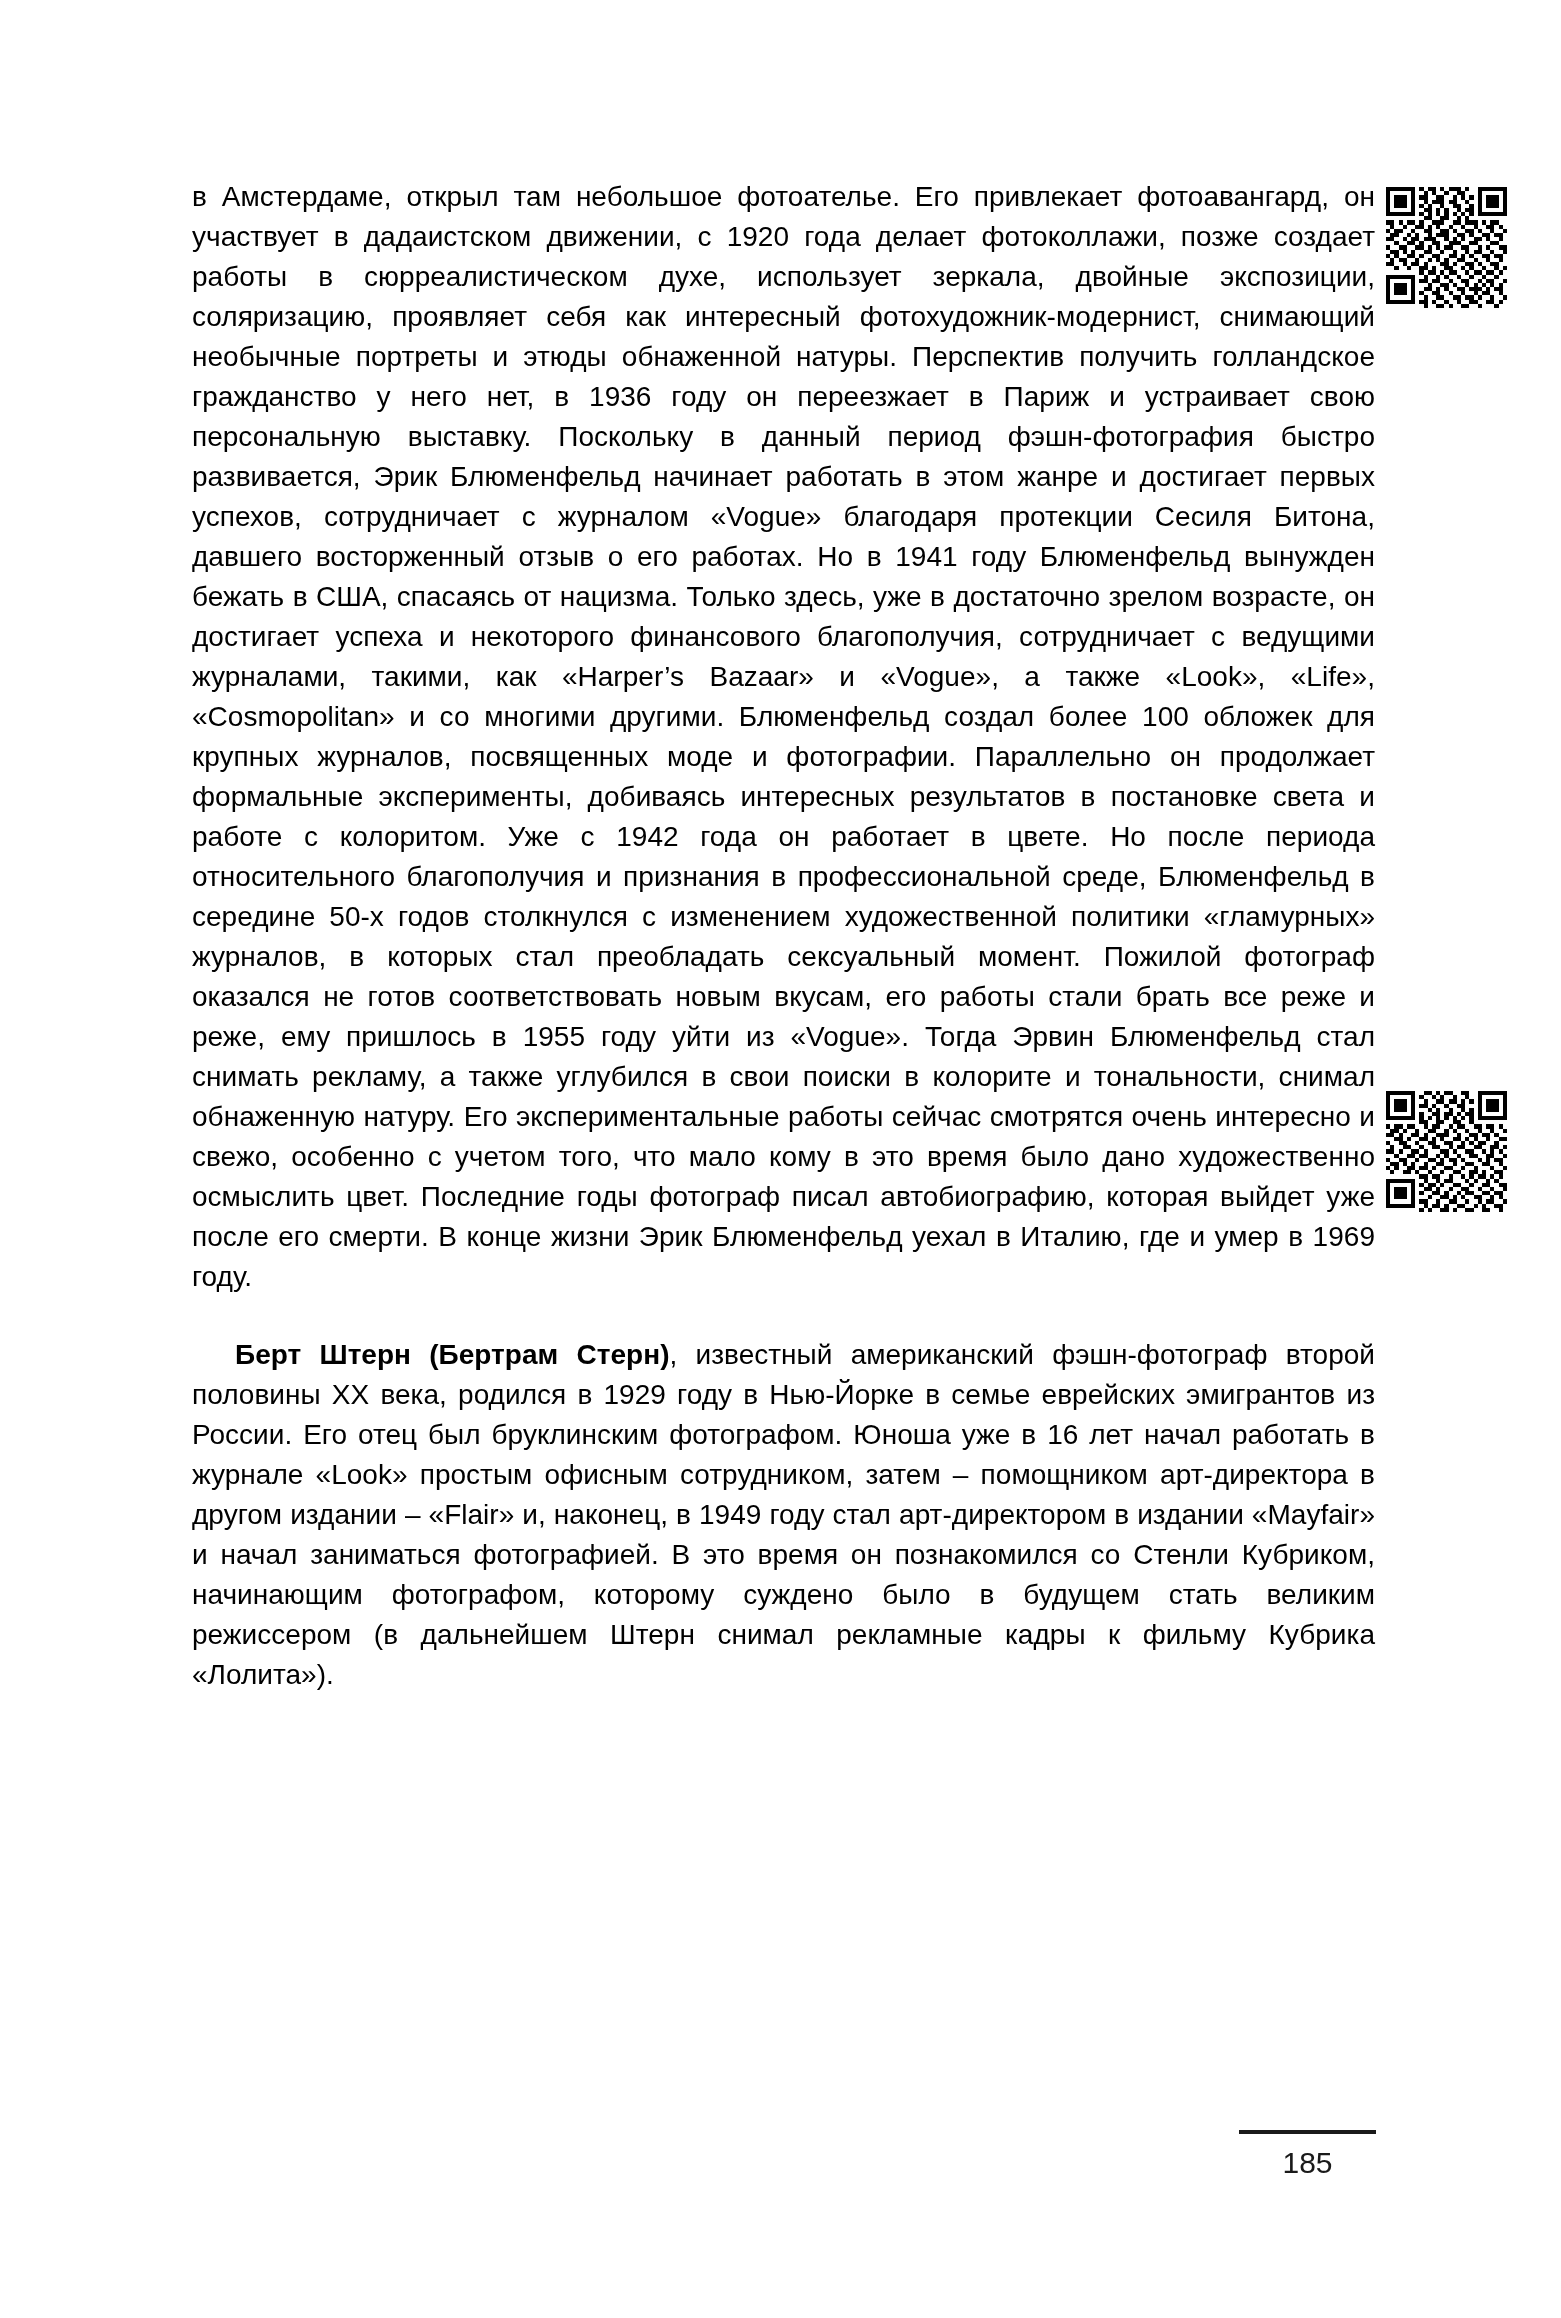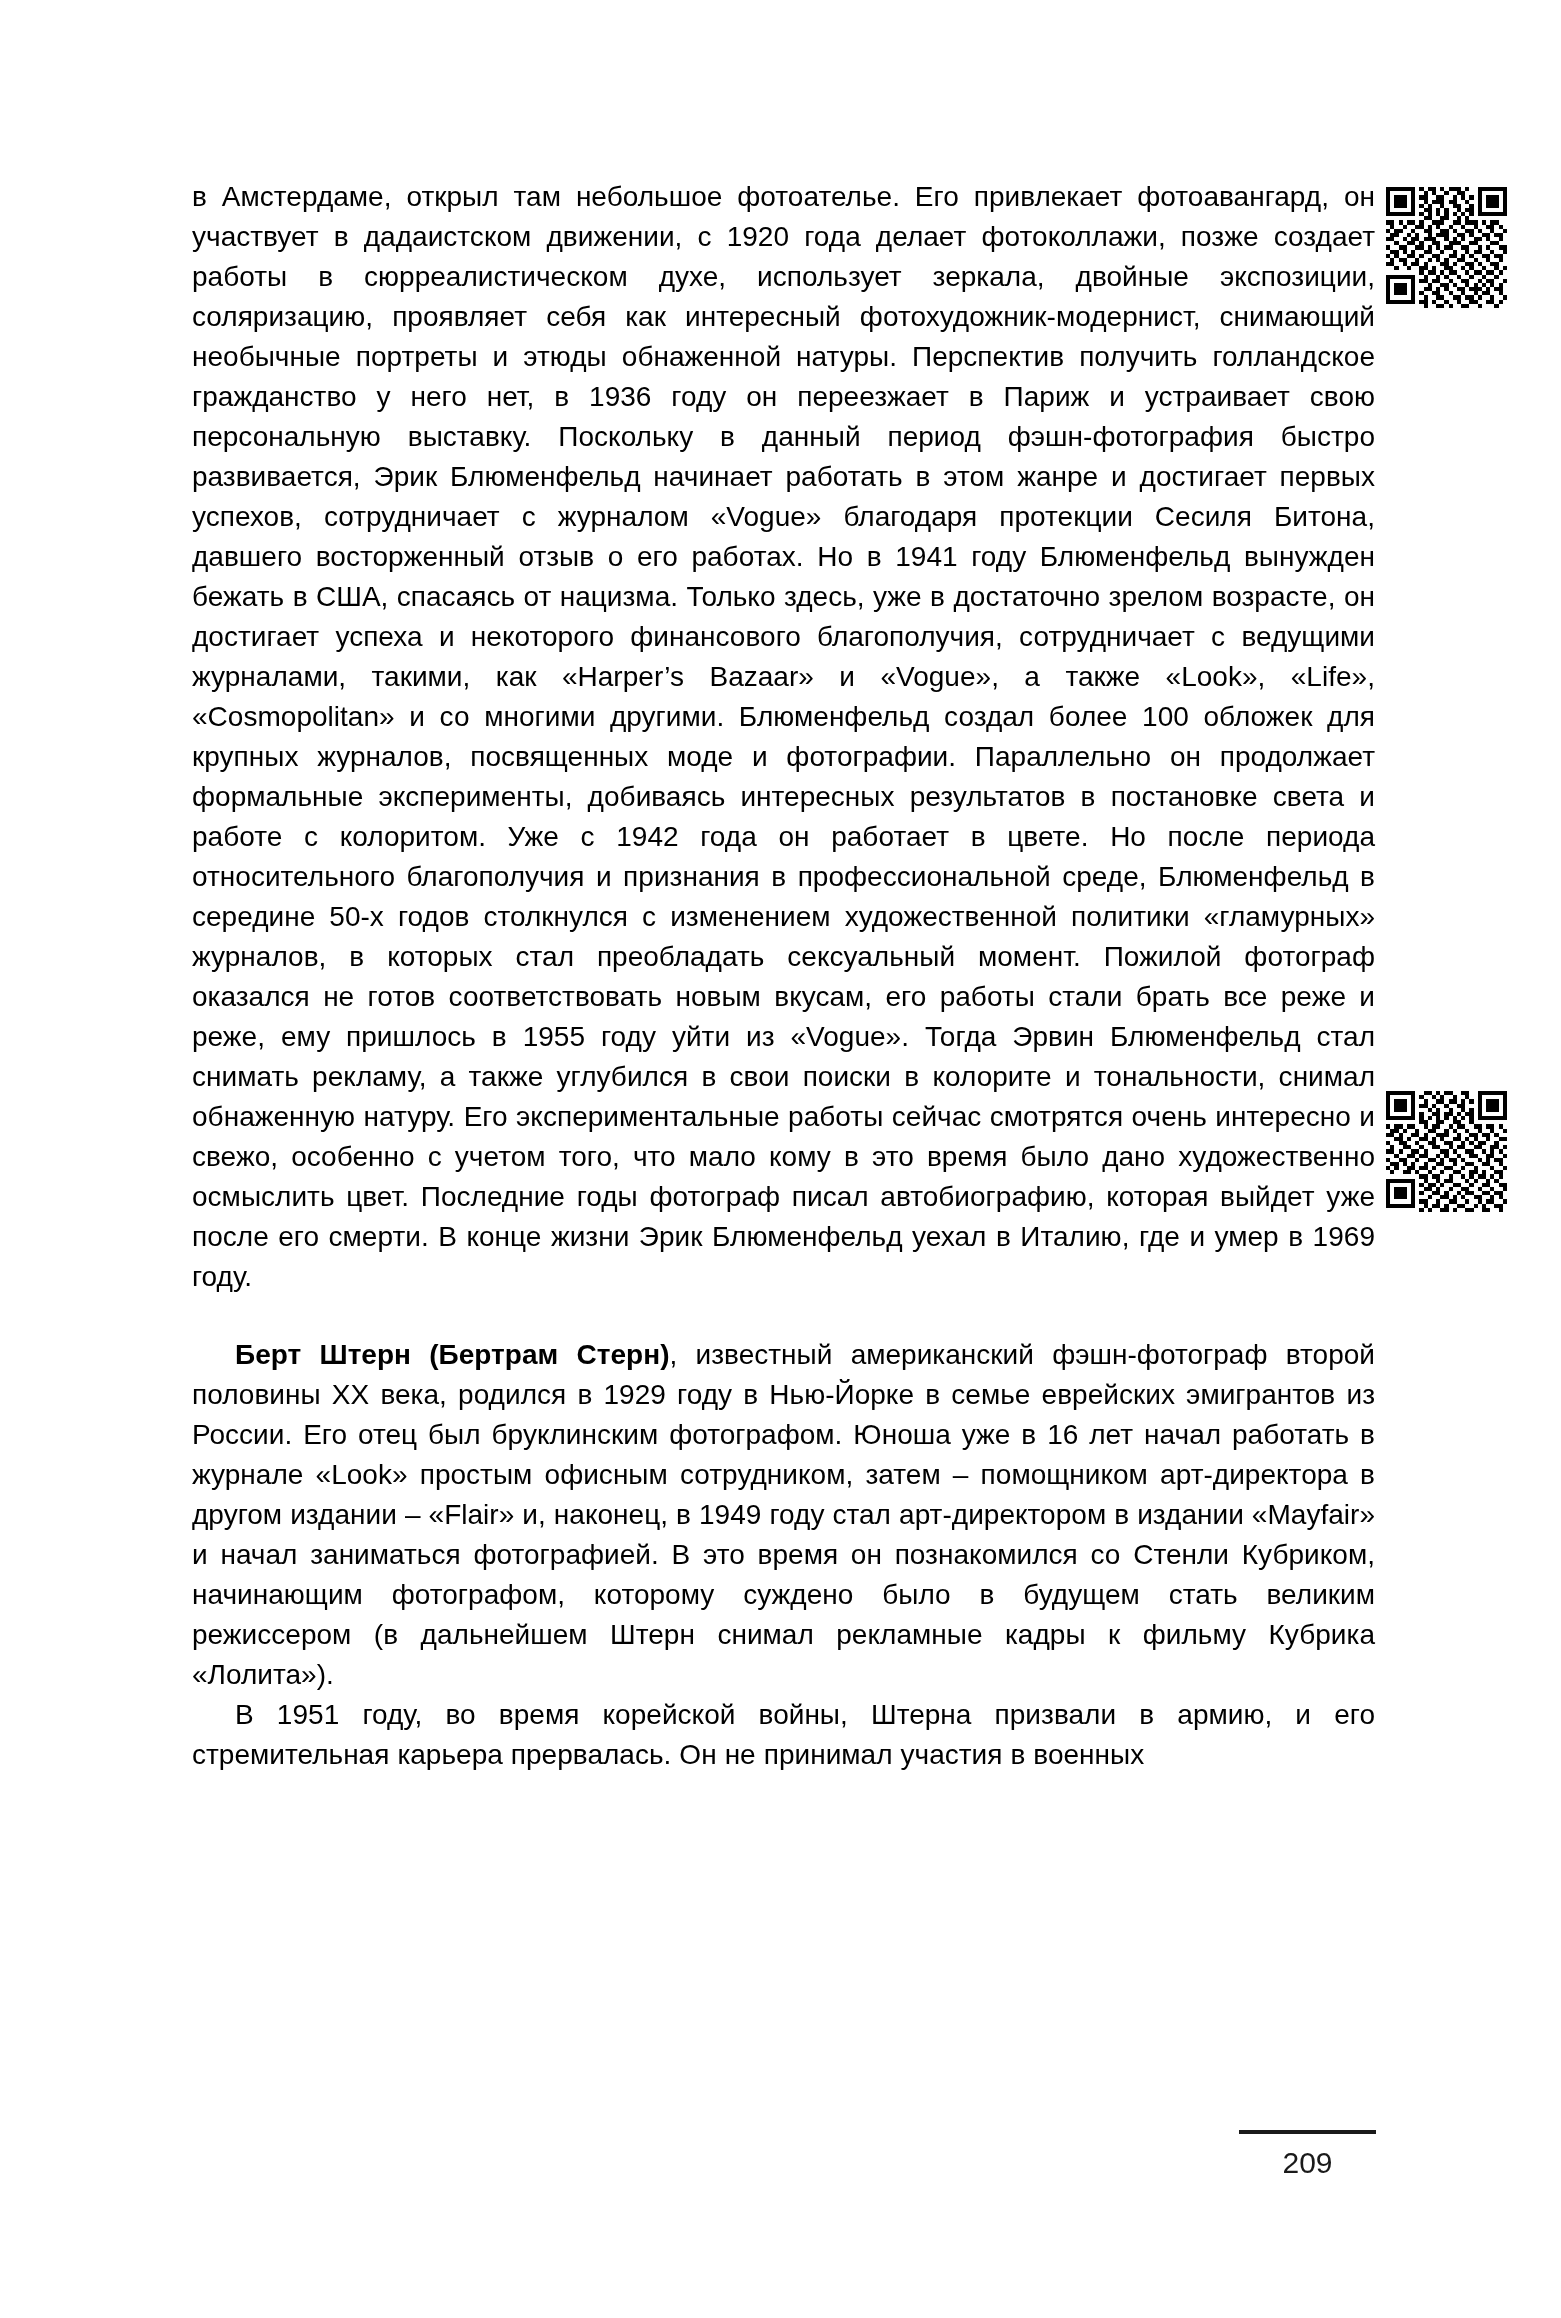--- a/index.html
+++ b/index.html
@@ -93,21 +93,20 @@
 <div class="page">
 
   <div class="textcolumn">
 
     <p class="para first-para">в Амстердаме, открыл там небольшое фотоателье. Его привлекает фотоавангард, он участвует в дадаистском движении, с 1920 года делает фотоколлажи, позже создает работы в сюрреалистическом духе, использует зеркала, двойные экспозиции, соляризацию, проявляет себя как интересный фотохудожник-модернист, снимающий необычные портреты и этюды обнаженной натуры. Перспектив получить голландское гражданство у него нет, в 1936 году он переезжает в Париж и устраивает свою персональную выставку. Поскольку в данный период фэшн-фотография быстро развивается, Эрик Блюменфельд начинает работать в этом жанре и достигает первых успехов, сотрудничает с журналом «Vogue» благодаря протекции Сесиля Битона, давшего восторженный отзыв о его работах. Но в 1941 году Блюменфельд вынужден бежать в США, спасаясь от нацизма. Только здесь, уже в достаточно зрелом возрасте, он достигает успеха и некоторого финансового благополучия, сотрудничает с ведущими журналами, такими, как «Harper’s Bazaar» и «Vogue», а также «Look», «Life», «Cosmopolitan» и со многими другими. Блюменфельд создал более 100 обложек для крупных журналов, посвященных моде и фотографии. Параллельно он продолжает формальные эксперименты, добиваясь интересных результатов в постановке света и работе с колоритом. Уже с 1942 года он работает в цвете. Но после периода относительного благополучия и признания в профессиональной среде, Блюменфельд в середине 50-х годов столкнулся с изменением художественной политики «гламурных» журналов, в которых стал преобладать сексуальный момент. Пожилой фотограф оказался не готов соответствовать новым вкусам, его работы стали брать все реже и реже, ему пришлось в 1955 году уйти из «Vogue». Тогда Эрвин Блюменфельд стал снимать рекламу, а также углубился в свои поиски в колорите и тональности, снимал обнаженную натуру. Его экспериментальные работы сейчас смотрятся очень интересно и свежо, особенно с учетом того, что мало кому в это время было дано художественно осмыслить цвет. Последние годы фотограф писал автобиографию, которая выйдет уже после его смерти. В конце жизни Эрик Блюменфельд уехал в Италию, где и умер в 1969 году.</p>
 
     <div class="gap-para"></div>
 
     <p class="para indent"><span class="lead-bold">Берт Штерн (Бертрам Стерн)</span><span>, известный американский фэшн-фотограф второй половины XX века, родился в 1929 году в Нью-Йорке в семье еврейских эмигрантов из России. Его отец был бруклинским фотографом. Юноша уже в 16 лет начал работать в журнале «Look» простым офисным сотрудником, затем – помощником арт-директора в другом издании – «Flair» и, наконец, в 1949 году стал арт-директором в издании «Mayfair» и начал заниматься фотографией. В это время он познакомился со Стенли Кубриком, начинающим фотографом, которому суждено было в будущем стать великим режиссером (в дальнейшем Штерн снимал рекламные кадры к фильму Кубрика «Лолита»).</span></p>
 
-    <p class="para indent">В 1951 году, во время корейской войны, Штерна призвали в армию, и его стремительная карьера прервалась. Он не принимал участия в военных</p>
 
   </div>
 
   <div class="qr" id="qr-top">
     <svg viewBox="0 0 29 29" shape-rendering="crispEdges" xmlns="http://www.w3.org/2000/svg">
       <rect width="29" height="29" fill="#ffffff"></rect>
       <g fill="#000000">
         <rect x="0" y="0" width="7" height="1"></rect>
           <rect x="8" y="0" width="1" height="1"></rect>
           <rect x="10" y="0" width="2" height="1"></rect>
@@ -640,17 +639,17 @@
           <rect x="16" y="28" width="1" height="1"></rect>
           <rect x="19" y="28" width="2" height="1"></rect>
           <rect x="23" y="28" width="2" height="1"></rect>
           <rect x="27" y="28" width="1" height="1"></rect>
       </g>
     </svg>
   </div>
 
   <div class="footer">
     <div class="footer-rule"></div>
-    <div class="footer-pageno">209</div>
+    <div class="footer-pageno">185</div>
   </div>
 
 </div>
 
 
 </body></html>

